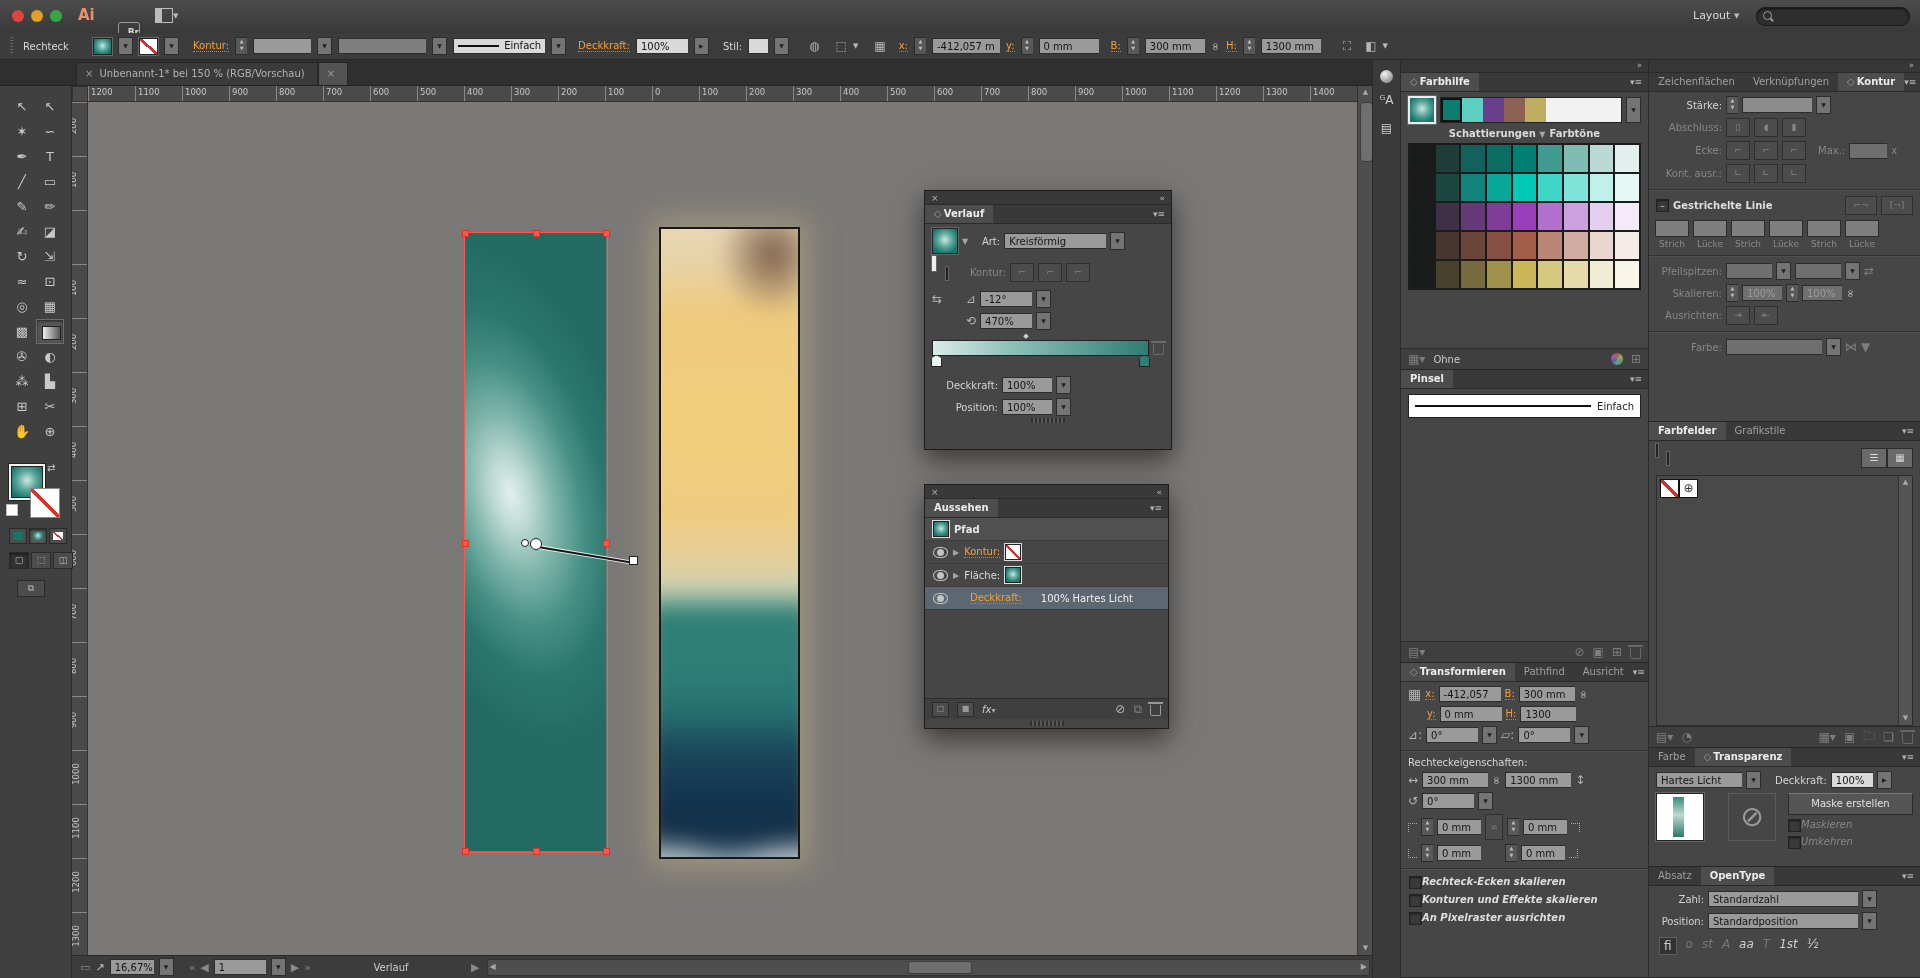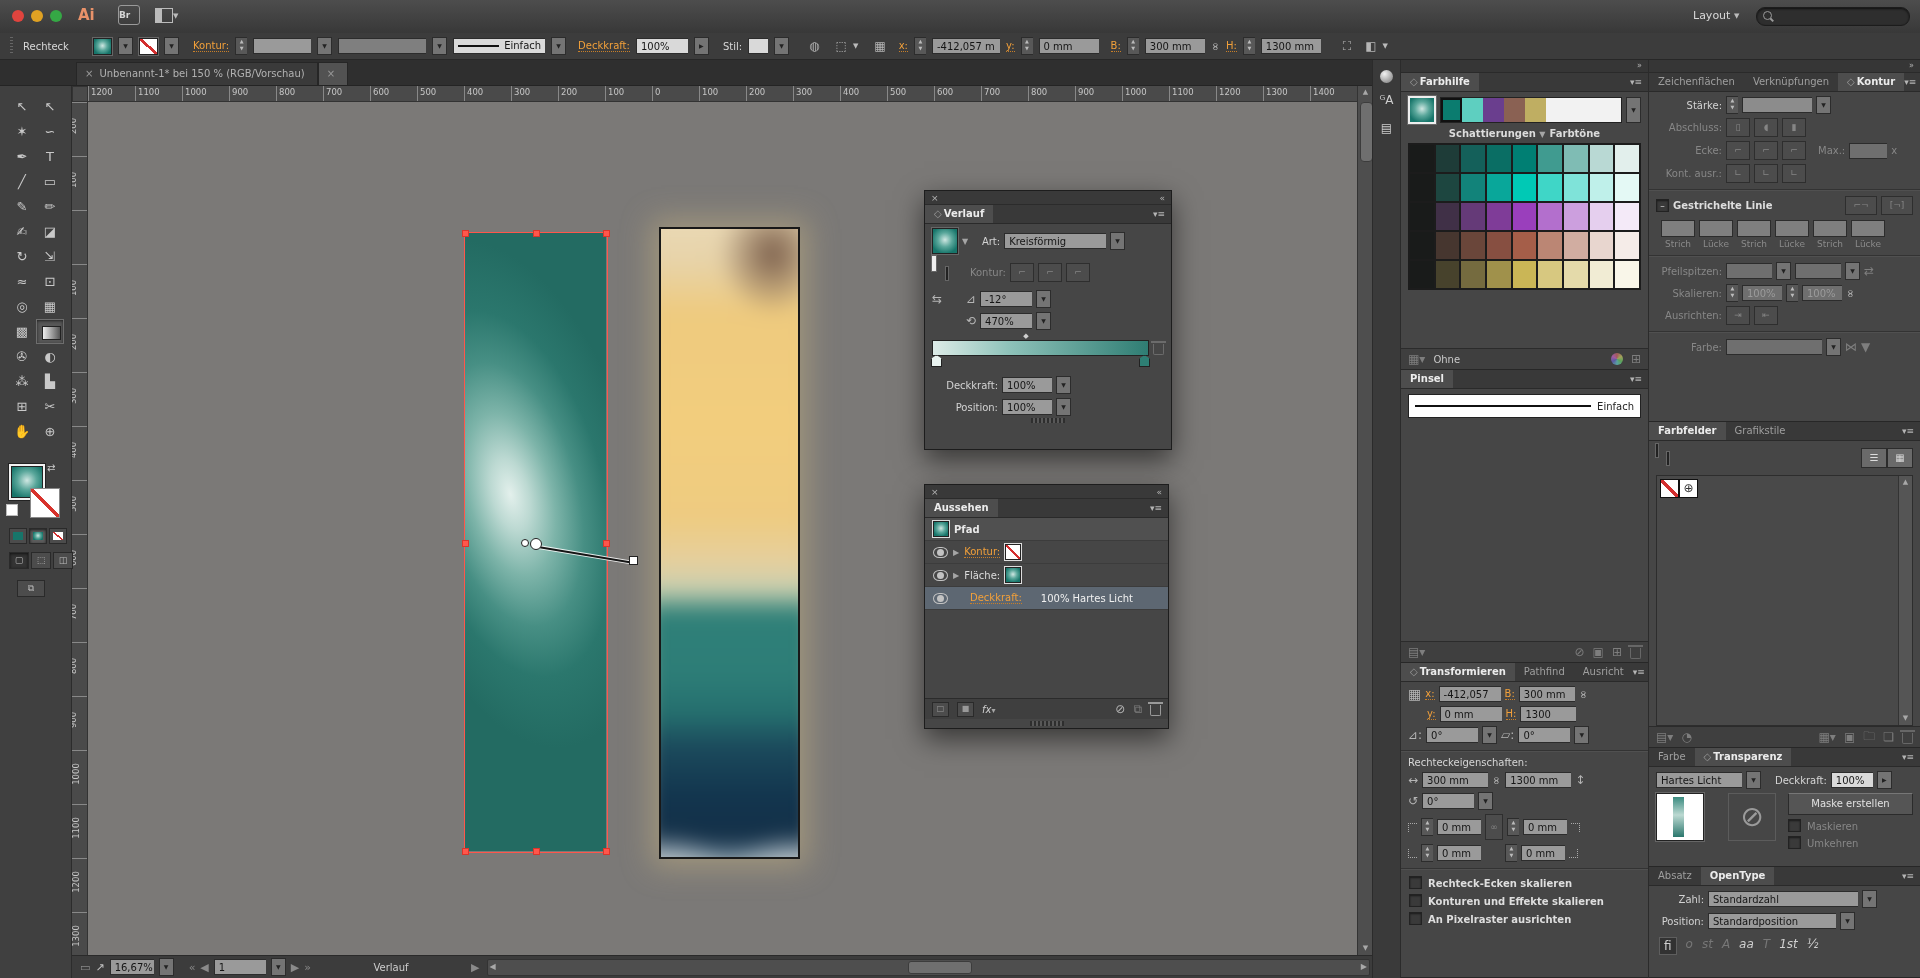--- a/index.html
+++ b/index.html
@@ -5,22 +5,22 @@
   html,body{margin:0;padding:0;background:#222;}
   #app{position:relative;width:1920px;height:978px;background:#3f3f3f;overflow:hidden;
        font-family:"DejaVu Sans","Liberation Sans",sans-serif;font-size:10px;color:#cfcfcf;
        -webkit-font-smoothing:antialiased;}
   .abs{position:absolute;}
   
   #titlebar{left:0;top:0;width:1920px;height:33px;background:linear-gradient(#4d4d4d,#383838);border-bottom:1px solid #262626;}
   .tl{width:12px;height:12px;border-radius:50%;position:absolute;top:10px;}
   #tl-red{left:12px;background:#e0443e;}#tl-yellow{left:31px;background:#dfa123;}#tl-green{left:50px;background:#35a845;}
   #ai-logo{left:78px;top:6px;color:#e8926a;font-weight:bold;font-size:15px;}
-  #br-btn{left:118px;top:5px;width:20px;height:18px;border:1px solid #9a9a9a;border-radius:3px;color:#d5d5d5;
-          text-align:left;line-height:18px;font-size:9px;font-weight:bold;}
+  #br-btn{left:118px;top:22px;width:20px;height:18px;border:1px solid #9a9a9a;border-radius:3px;color:#d5d5d5;
+          text-align:right;line-height:18px;font-size:9px;font-weight:bold;}
   #ws-btn{left:155px;top:8px;width:30px;height:16px;color:#c5c5c5;}
   .pane-ic{display:inline-block;width:16px;height:13px;border:1px solid #bbb;background:linear-gradient(90deg,#bbb 40%,transparent 40%);vertical-align:middle;}
   .dnarrow{font-size:7px;color:#bbb;vertical-align:middle;}
   #layout-menu{left:1693px;top:9px;color:#d8d8d8;font-size:11px;}
   #searchbox{left:1756px;top:7px;width:152px;height:17px;border-radius:9px;background:#2e2e2e;border:1px solid #1c1c1c;box-shadow:inset 0 1px 2px #111;}
   .mag{position:absolute;left:6px;top:3px;width:7px;height:7px;border:1.5px solid #9a9a9a;border-radius:50%;}
   .mag::after{content:'';position:absolute;left:6px;top:7px;width:4px;height:1.5px;background:#9a9a9a;transform:rotate(45deg);}
   
   #controlbar{left:0;top:33px;width:1920px;height:27px;background:#3c3c3c;border-bottom:1px solid #272727;
               display:flex;align-items:center;gap:6px;padding-left:10px;box-sizing:border-box;}
@@ -115,40 +115,40 @@
   .rlab.dim,.dimtx{color:#878787;}
   .divider{height:1px;background:#333;box-shadow:0 1px 0 #505050;margin:6px 0 2px;}
   .sqbtn{width:22px;height:17px;background:#4c4c4c;border:1px solid #2e2e2e;color:#858585;font-size:9px;text-align:center;line-height:16px;}
   .pbar{margin-top:auto;height:20px;background:#3f3f3f;border-top:1px solid #2b2b2b;display:flex;align-items:center;gap:8px;padding:0 7px;flex:0 0 auto;}
   .trash{width:9px;height:10px;border:1px solid #999;border-top:none;border-radius:0 0 2px 2px;position:relative;margin-top:3px;}
   .trash::before{content:'';position:absolute;top:-3px;left:-3px;right:-3px;height:2px;background:#999;}
   .trash.dim{opacity:.45;}
   .eye{width:13px;height:9px;border:1px solid #c2c2c2;border-radius:50% / 60%;position:relative;flex:0 0 auto;}
   .eye::after{content:'';position:absolute;inset:1px 3px;background:#c2c2c2;border-radius:50%;}
   .cb{width:11px;height:11px;background:#3a3a3a;border:1px solid #222;box-shadow:inset 0 1px 2px #1a1a1a;flex:0 0 auto;}
-  .cbrow{display:flex;align-items:flex-end;gap:6px;margin:5px 8px 0;}
+  .cbrow{display:flex;align-items:flex-start;margin:5px 8px 0;font-style:italic;}
   .cblbl{color:#dedede;font-weight:bold;}
   .corner{width:9px;height:9px;border:1px dotted #aaa;border-width:0;box-sizing:border-box;}
   .c-tl{border-top-width:1px;border-left-width:1px;}
   .c-tr{border-top-width:1px;border-right-width:1px;}
   .c-bl{border-bottom-width:1px;border-left-width:1px;}
   .c-br{border-bottom-width:1px;border-right-width:1px;}
   
   #harmony{display:flex;height:24px;flex:1;background:#f2f2f2;border:1px solid #222;}
   .hm{width:21px;height:100%;}
   .hm.sel{outline:2px solid #111;outline-offset:-2px;}
   #cg-grid{display:grid;grid-template-columns:repeat(9,1fr);margin:4px 7px 0;border:1px solid #1c1c1c;}
   .cg-cell{height:27px;border:1px solid #1c1c1c;}
   .wheel{width:12px;height:12px;border-radius:50%;background:conic-gradient(#c66,#cc6,#6c6,#6cc,#66c,#c6c,#c66);opacity:.7;}
   
   .brushrow{margin:5px 7px 0;height:22px;background:#fff;border:1px solid #222;display:flex;align-items:center;padding:0 6px;gap:6px;}
   .brushline{flex:1;height:2px;background:#111;}
   .brushrow span{color:#222;}
   
-  #dash-fields{display:flex;gap:4px;margin:5px 12px 0;}
+  #dash-fields{display:flex;gap:4px;margin:5px 6px 0;}
   .dash-col{display:flex;flex-direction:column;gap:2px;width:34px;}
   .dash-box{height:15px;background:#7f7f7f;border:1px solid #2c2c2c;}
   .dash-lbl{color:#8a8a8a;font-size:9px;text-align:center;}
   
   .sw-list{margin:4px 7px 0;flex:1;background:#494949;border:1px solid #2d2d2d;position:relative;}
   .sw-chip{width:17px;height:17px;border:1px solid #111;position:absolute;top:3px;background:#fff;}
   .reg::after{content:'⊕';position:absolute;inset:0;color:#333;font-size:12px;line-height:16px;text-align:center;}
   .sw-scroll{position:absolute;right:0;top:0;bottom:0;width:13px;background:#555;border-left:1px solid #333;}
   .viewbtn{width:24px;height:18px;background:#4c4c4c;border:1px solid #2c2c2c;color:#ddd;text-align:center;line-height:17px;font-size:10px;}
   .viewbtn.on{background:#6a6a6a;}
@@ -795,21 +795,21 @@
         <div class="ptab active">OpenType</div>
         <div class="pmenu">▾≡</div>
       </div>
       <div class="row">
         <span class="rlab" style="width:48px">Zahl:</span>
         <span class="f" style="width:150px">Standardzahl</span>
           <span class="dd">▼</span>
       </div>
       <div class="row">
         <span class="rlab" style="width:48px">Position:</span>
-        <span class="f" style="width:128px">Standardposition</span>
+        <span class="f" style="width:150px">Standardposition</span>
           <span class="dd">▼</span>
       </div>
       <div id="ot-features">
           <div class="otf on lit">fi</div>
           <div class="otf">o</div>
           <div class="otf">st</div>
           <div class="otf">A</div>
           <div class="otf lit">aa</div>
           <div class="otf">T</div>
           <div class="otf lit">1st</div>

